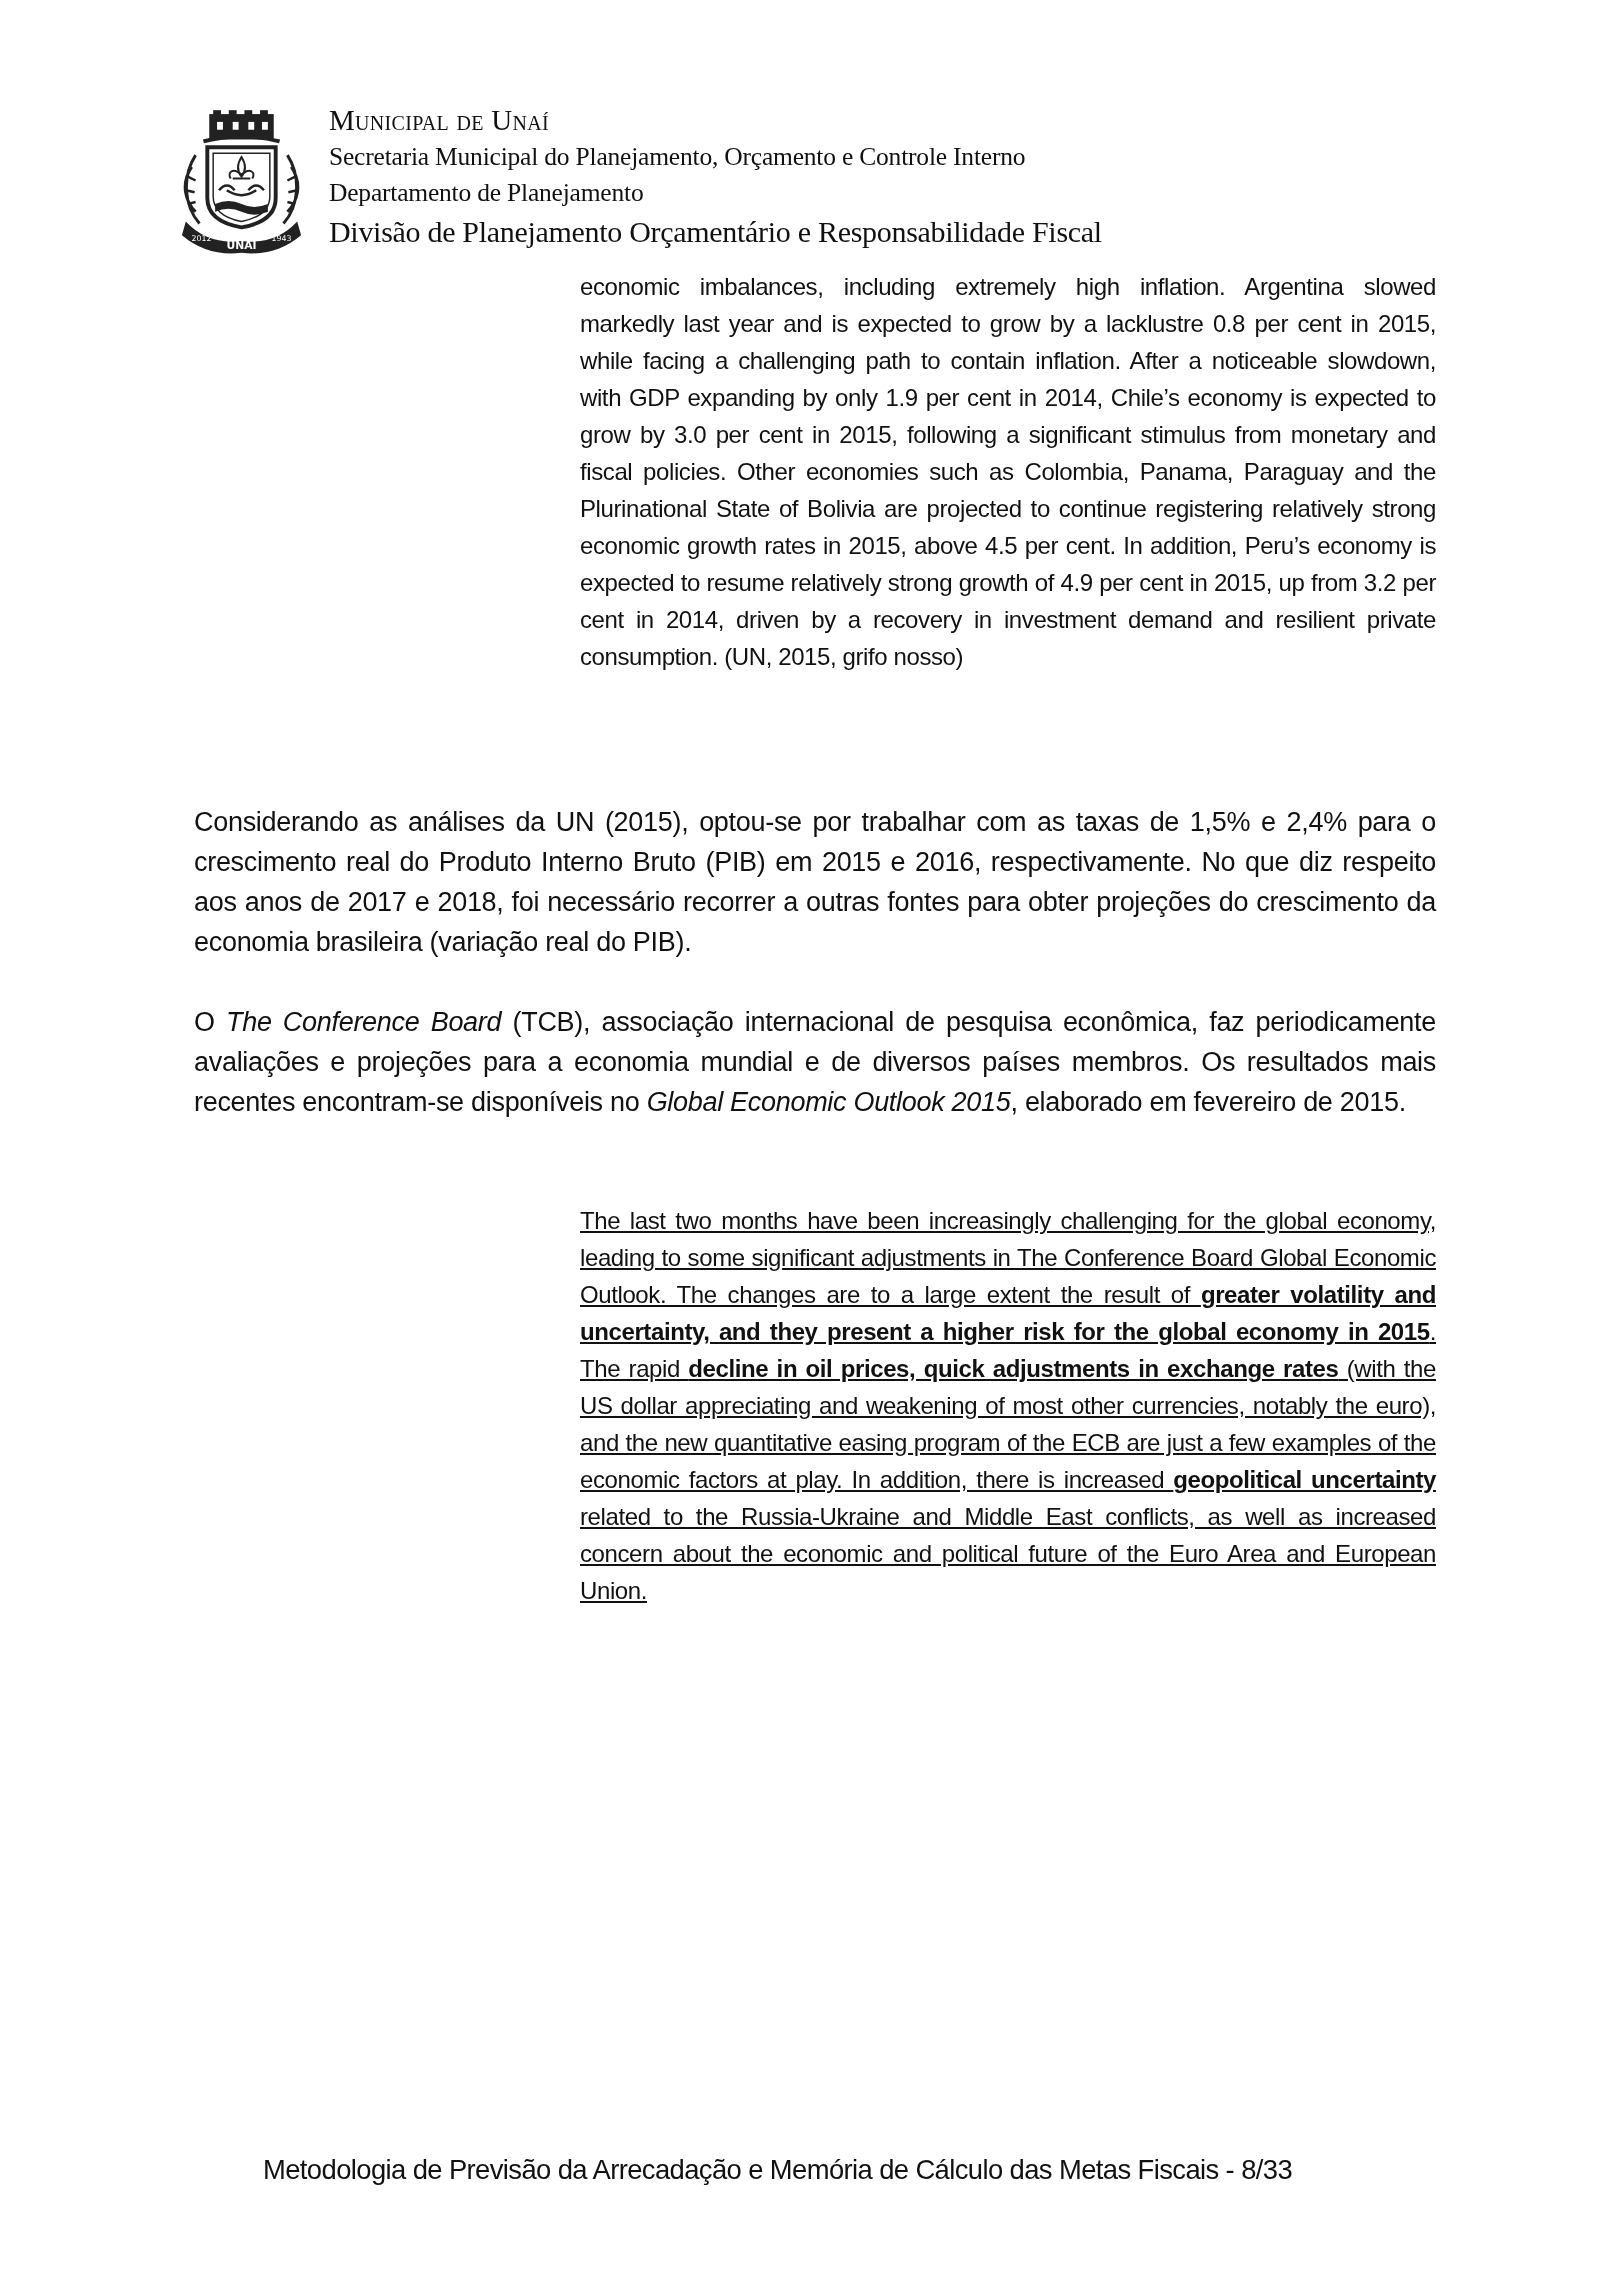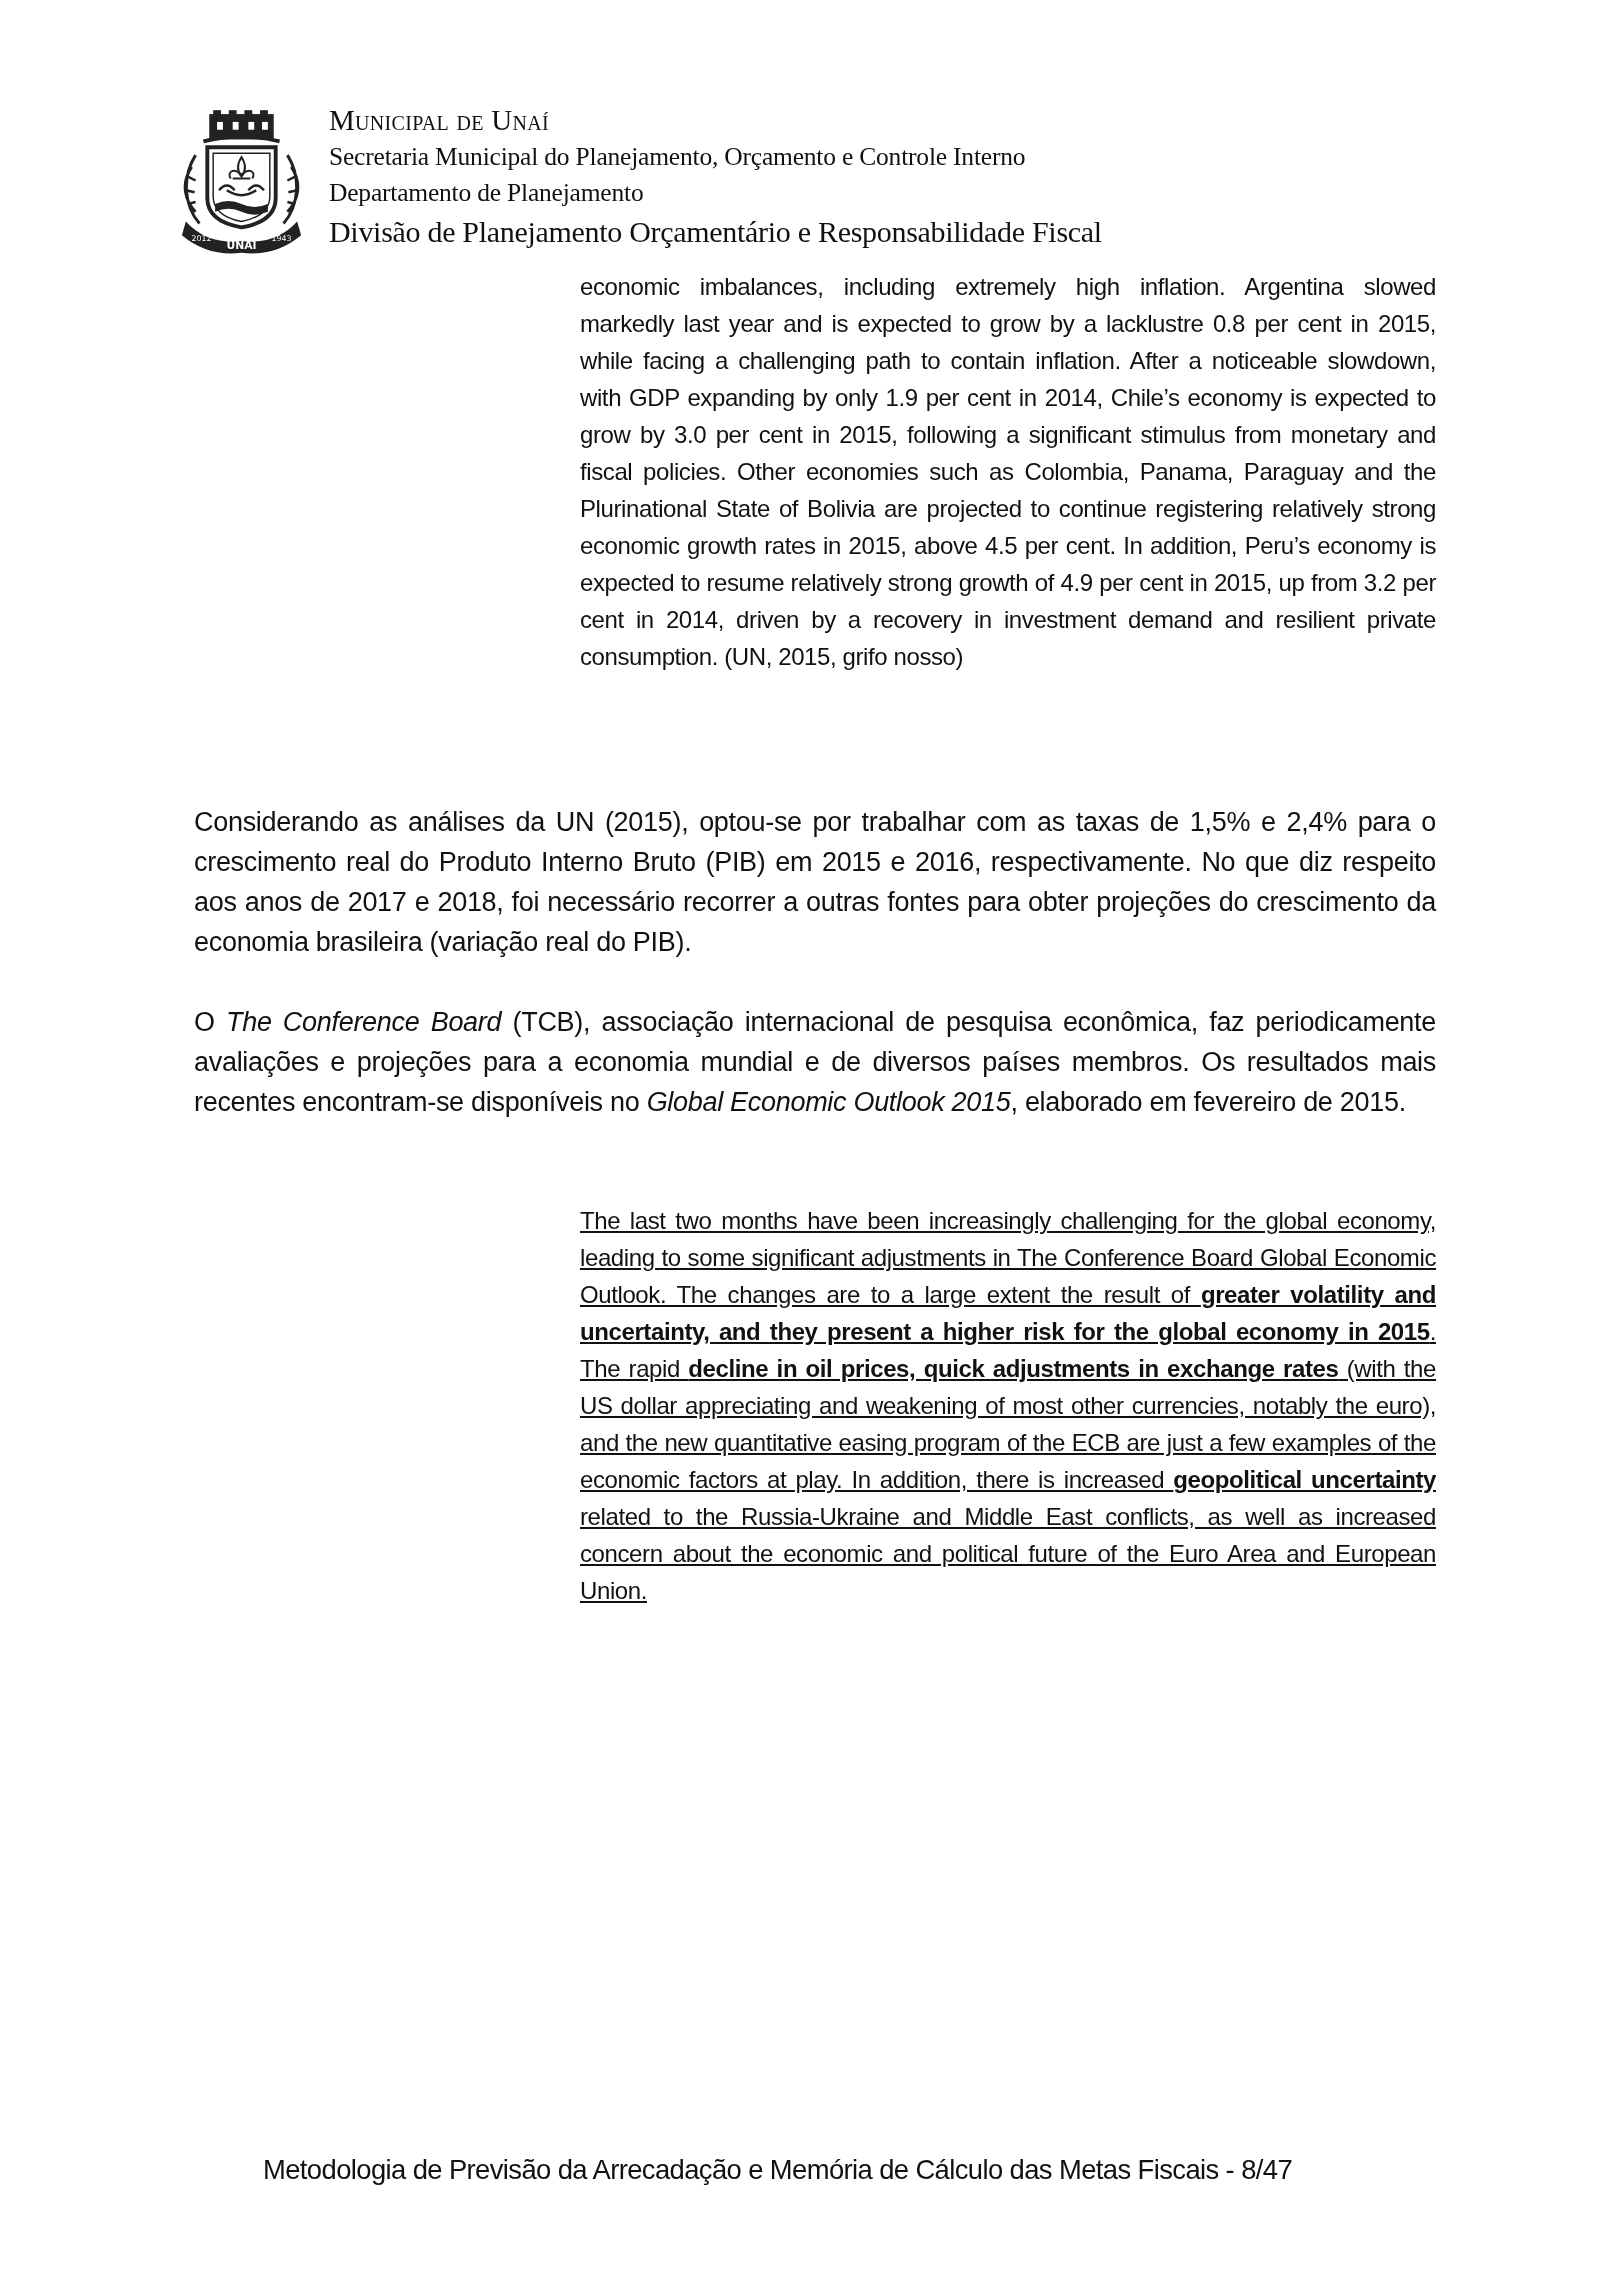--- a/index.html
+++ b/index.html
@@ -77,16 +77,16 @@
   </div>
 
   <p class="para para-1">Considerando as análises da UN (2015), optou-se por trabalhar com as taxas de 1,5% e 2,4% para o crescimento real do Produto Interno Bruto (PIB) em 2015 e 2016, respectivamente. No que diz respeito aos anos de 2017 e 2018, foi necessário recorrer a outras fontes para obter projeções do crescimento da economia brasileira (variação real do PIB).</p>
 
   <p class="para para-2"><span>O </span><i>The Conference Board</i><span> (TCB), associação internacional de pesquisa econômica, faz periodicamente avaliações e projeções para a economia mundial e de diversos países membros. Os resultados mais recentes encontram-se disponíveis no </span><i>Global Economic Outlook 2015</i><span>, elaborado em fevereiro de 2015.</span></p>
 
   <div class="quote quote-2">
     <p><span>The last two months have been increasingly challenging for the global economy, leading to some significant adjustments in The Conference Board Global Economic Outlook. The changes are to a large extent the result of </span><b>greater volatility and uncertainty, and they present a higher risk for the global economy in 2015</b><span>. The rapid </span><b>decline in oil prices, quick adjustments in exchange rates</b><span> (with the US dollar appreciating and weakening of most other currencies, notably the euro), and the new quantitative easing program of the ECB are just a few examples of the economic factors at play. In addition, there is increased </span><b>geopolitical uncertainty</b><span> related to the Russia-Ukraine and Middle East conflicts, as well as increased concern about the economic and political future of the Euro Area and European Union.</span></p>
   </div>
 
-  <div class="footer"><span>Metodologia de Previsão da Arrecadação e Memória de Cálculo das Metas Fiscais</span><span> - </span><span>8</span>/<span>47</span></div>
+  <div class="footer"><span>Metodologia de Previsão da Arrecadação e Memória de Cálculo das Metas Fiscais</span><span> - </span><span>8</span>/<span>33</span></div>
 
 </div>
 
 
 </body></html>

